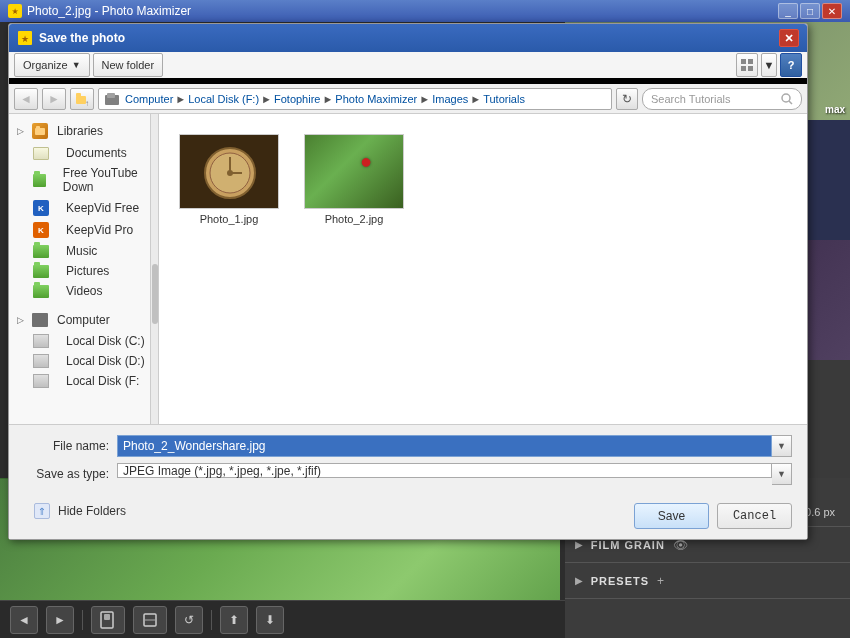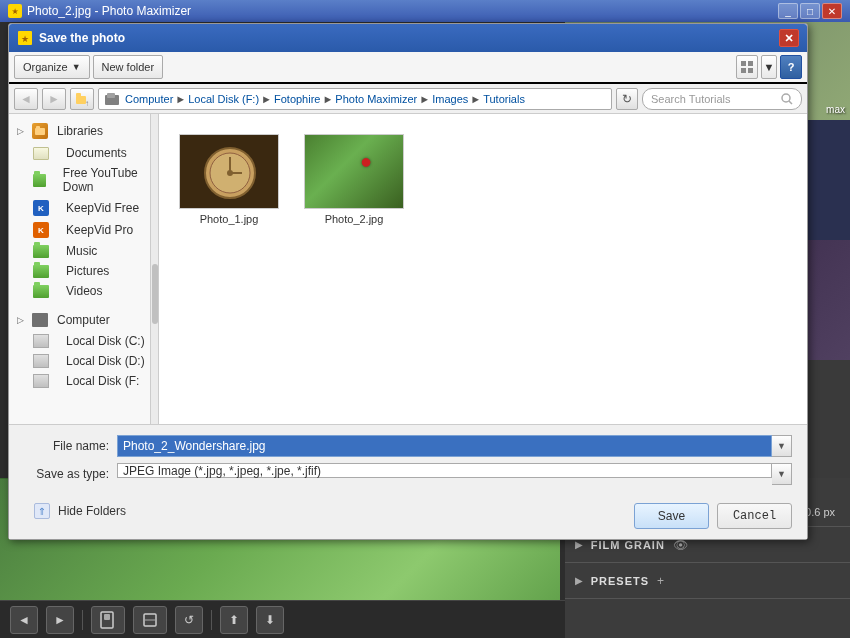--- a/index.html
+++ b/index.html
@@ -55,21 +55,21 @@
       height: 120px;
       background: linear-gradient(180deg, #8b9a6b 0%, #a0b080 100%);
       overflow: hidden;
       position: relative;
     }
     .thumb-top-text {
       position: absolute;
       bottom: 5px; right: 5px;
       color: white;
       font-size: 10px;
-      font-weight: normal;
+      font-weight: bold;
       text-shadow: 1px 1px 2px rgba(0,0,0,0.8);
     }
 
     .thumb-mid {
       width: 285px;
       height: 120px;
       background: linear-gradient(180deg, #6a6a7a 0%, #8080a0 100%);
       overflow: hidden;
       position: relative;
     }
@@ -240,21 +240,21 @@
       justify-content: center;
       color: white;
       font-size: 11px;
       font-weight: bold;
     }
 
     
     .dialog-toolbar {
       height: 32px;
       background: #f5f5f5;
-      border-bottom: 2px solid #000000;
+      border-bottom: 6px solid #000000;
       display: flex;
       align-items: center;
       padding: 0 5px;
       gap: 3px;
     }
     .dlg-tb-btn {
       height: 24px;
       padding: 0 8px;
       background: linear-gradient(180deg, #fefefe, #e8e8e8);
       border: 1px solid #aaa;

